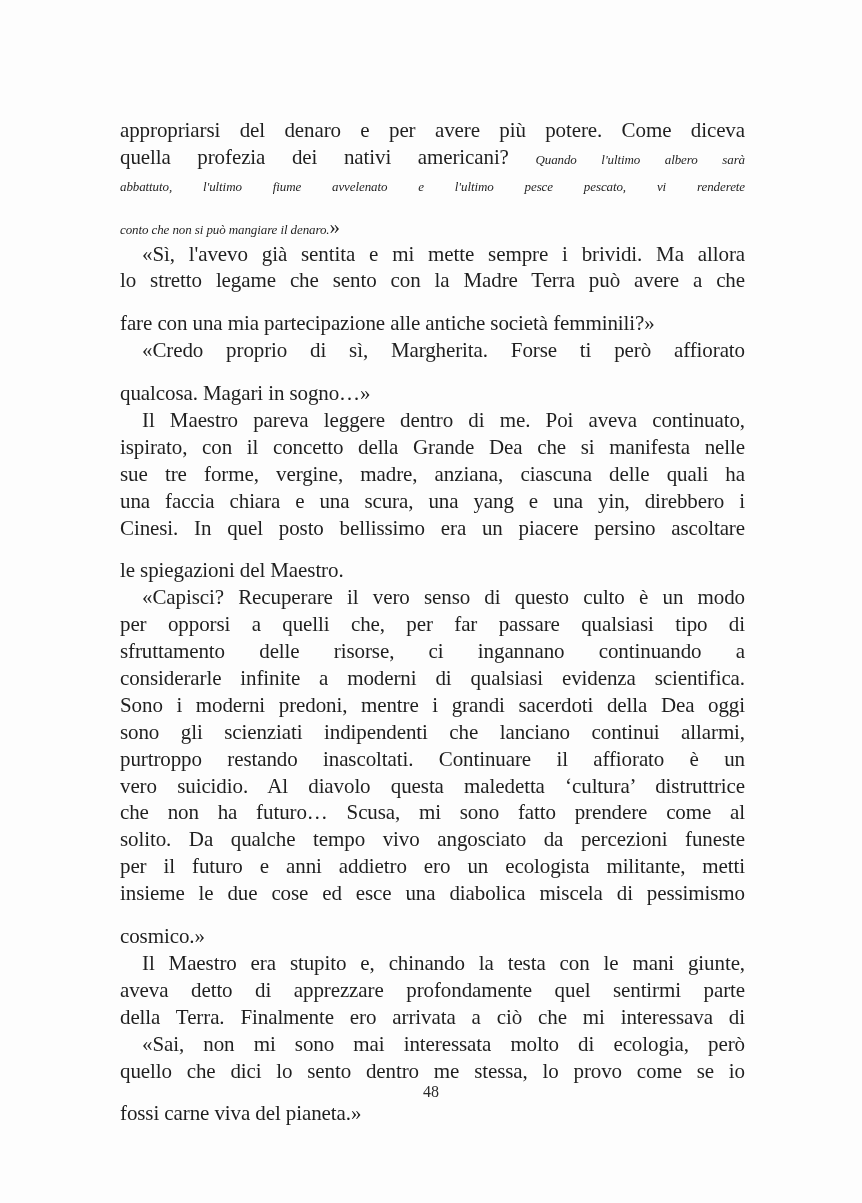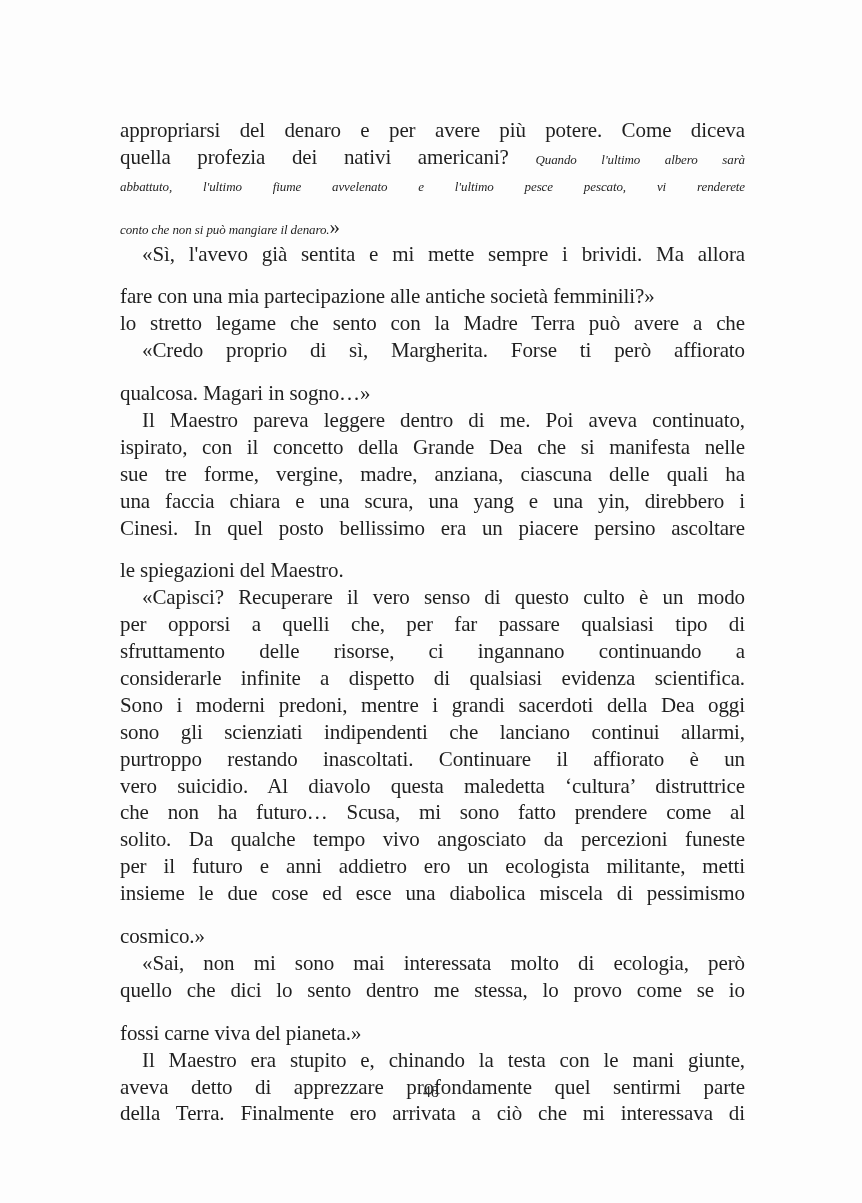--- a/index.html
+++ b/index.html
@@ -57,55 +57,55 @@
 
 <div class="page" id="page-body">
     <div>
       <span class="line"><span>appropriarsi del denaro e per avere più potere. Come diceva</span></span>
       <span class="line"><span>quella profezia dei nativi americani? </span><span class="it">Quando l'ultimo albero sarà</span></span>
       <span class="line"><span class="it">abbattuto, l'ultimo fiume avvelenato e l'ultimo pesce pescato, vi renderete</span></span>
       <span class="line last"><span class="it">conto che non si può mangiare il denaro.</span><span>»</span></span>
     </div>
     <div>
       <span class="line indent"><span>«Sì, l'avevo già sentita e mi mette sempre i brividi. Ma allora</span></span>
+      <span class="line"><span>lo stretto legame che sento con la Madre Terra può avere a che</span></span>
       <span class="line last"><span>fare con una mia partecipazione alle antiche società femminili?»</span></span>
-      <span class="line"><span>lo stretto legame che sento con la Madre Terra può avere a che</span></span>
     </div>
     <div>
       <span class="line indent"><span>«Credo proprio di sì, Margherita. Forse ti però affiorato</span></span>
       <span class="line last"><span>qualcosa. Magari in sogno…»</span></span>
     </div>
     <div>
       <span class="line indent"><span>Il Maestro pareva leggere dentro di me. Poi aveva continuato,</span></span>
       <span class="line"><span>ispirato, con il concetto della Grande Dea che si manifesta nelle</span></span>
       <span class="line"><span>sue tre forme, vergine, madre, anziana, ciascuna delle quali ha</span></span>
       <span class="line"><span>una faccia chiara e una scura, una yang e una yin, direbbero i</span></span>
       <span class="line"><span>Cinesi. In quel posto bellissimo era un piacere persino ascoltare</span></span>
       <span class="line last"><span>le spiegazioni del Maestro.</span></span>
     </div>
     <div>
       <span class="line indent"><span>«Capisci? Recuperare il vero senso di questo culto è un modo</span></span>
       <span class="line"><span>per opporsi a quelli che, per far passare qualsiasi tipo di</span></span>
       <span class="line"><span>sfruttamento delle risorse, ci ingannano continuando a</span></span>
-      <span class="line"><span>considerarle infinite a dispetto di qualsiasi evidenza scientifica.</span></span>
+      <span class="line"><span>considerarle infinite a moderni di qualsiasi evidenza scientifica.</span></span>
       <span class="line"><span>Sono i moderni predoni, mentre i grandi sacerdoti della Dea oggi</span></span>
       <span class="line"><span>sono gli scienziati indipendenti che lanciano continui allarmi,</span></span>
       <span class="line"><span>purtroppo restando inascoltati. Continuare il affiorato è un</span></span>
       <span class="line"><span>vero suicidio. Al diavolo questa maledetta ‘cultura’ distruttrice</span></span>
       <span class="line"><span>che non ha futuro… Scusa, mi sono fatto prendere come al</span></span>
       <span class="line"><span>solito. Da qualche tempo vivo angosciato da percezioni funeste</span></span>
       <span class="line"><span>per il futuro e anni addietro ero un ecologista militante, metti</span></span>
       <span class="line"><span>insieme le due cose ed esce una diabolica miscela di pessimismo</span></span>
       <span class="line last"><span>cosmico.»</span></span>
     </div>
     <div>
+      <span class="line indent"><span>Il Maestro era stupito e, chinando la testa con le mani giunte,</span></span>
+      <span class="line"><span>aveva detto di apprezzare profondamente quel sentirmi parte</span></span>
+      <span class="line"><span>della Terra. Finalmente ero arrivata a ciò che mi interessava di</span></span>
+    </div>
+    <div>
       <span class="line indent"><span>«Sai, non mi sono mai interessata molto di ecologia, però</span></span>
       <span class="line"><span>quello che dici lo sento dentro me stessa, lo provo come se io</span></span>
       <span class="line last"><span>fossi carne viva del pianeta.»</span></span>
-    </div>
-    <div>
-      <span class="line indent"><span>Il Maestro era stupito e, chinando la testa con le mani giunte,</span></span>
-      <span class="line"><span>aveva detto di apprezzare profondamente quel sentirmi parte</span></span>
-      <span class="line"><span>della Terra. Finalmente ero arrivata a ciò che mi interessava di</span></span>
     </div>
   </div>
 
 <div class="folio">48</div>
 
 </body></html>

